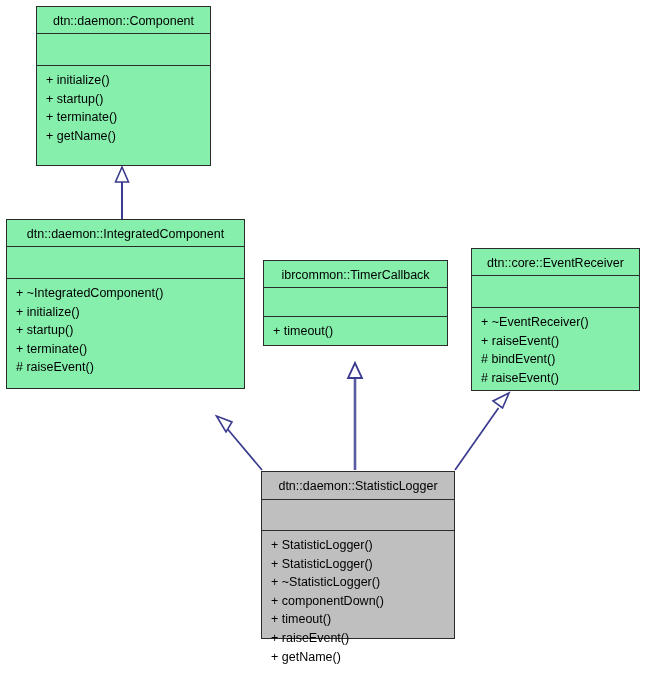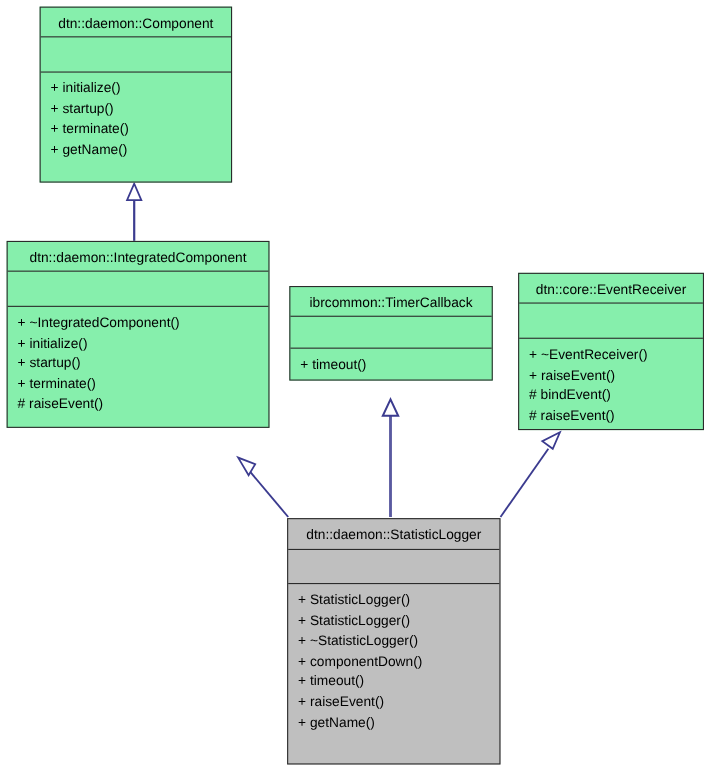--- a/index.html
+++ b/index.html
@@ -125,21 +125,21 @@
     <div class="uml-name" style="height:27px;">dtn::core::EventReceiver</div>
     <div class="uml-attrs" style="height:32px;"></div>
     <div class="uml-ops">
       <div class="uml-row">+ ~EventReceiver()</div>
       <div class="uml-row">+ raiseEvent()</div>
       <div class="uml-row"># bindEvent()</div>
       <div class="uml-row"># raiseEvent()</div>
     </div>
   </div>
 
-  <div class="uml-class filled" style="left:261px; top:471px; width:194px; height:224px;">
+  <div class="uml-class filled" style="left:261px; top:471px; width:194px; height:168px;">
     <div class="uml-name" style="height:28px;">dtn::daemon::StatisticLogger</div>
     <div class="uml-attrs" style="height:31px;"></div>
     <div class="uml-ops">
       <div class="uml-row">+ StatisticLogger()</div>
       <div class="uml-row">+ StatisticLogger()</div>
       <div class="uml-row">+ ~StatisticLogger()</div>
       <div class="uml-row">+ componentDown()</div>
       <div class="uml-row">+ timeout()</div>
       <div class="uml-row">+ raiseEvent()</div>
       <div class="uml-row">+ getName()</div>

